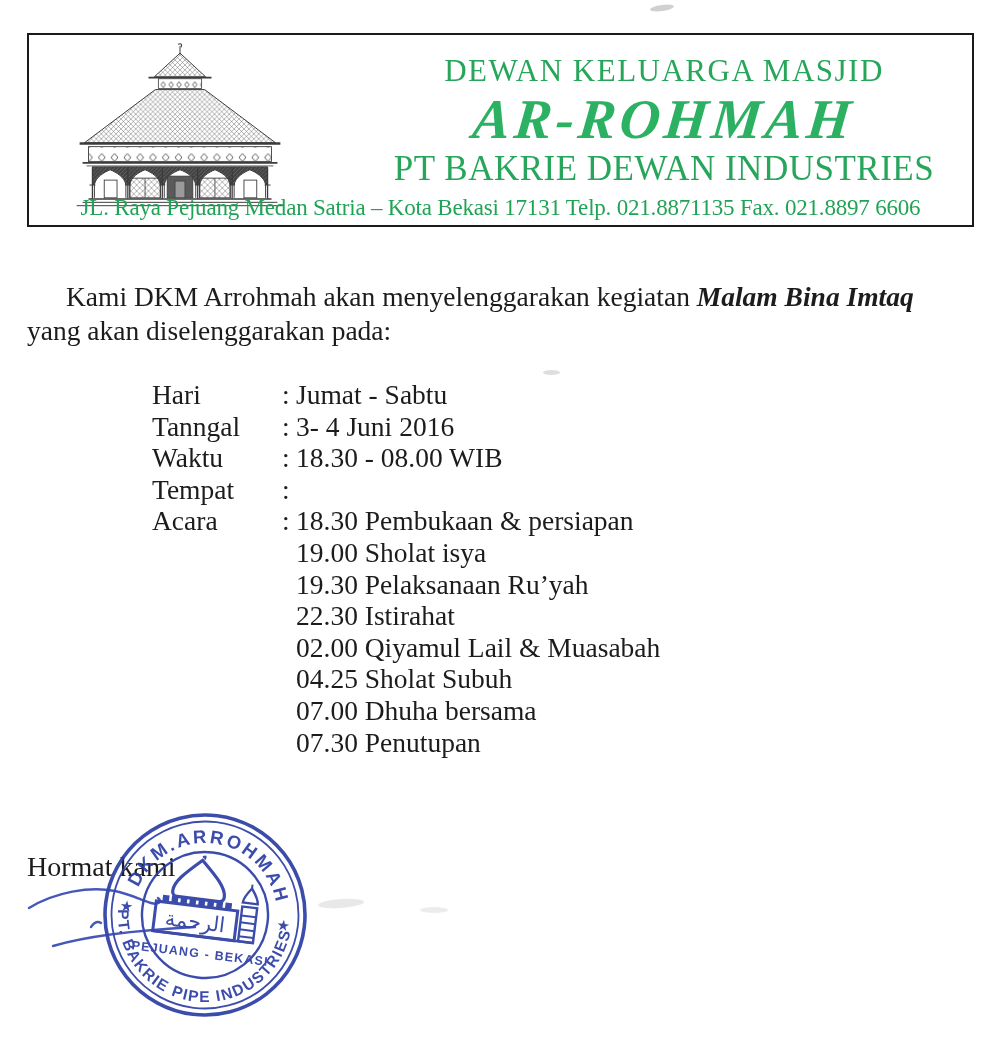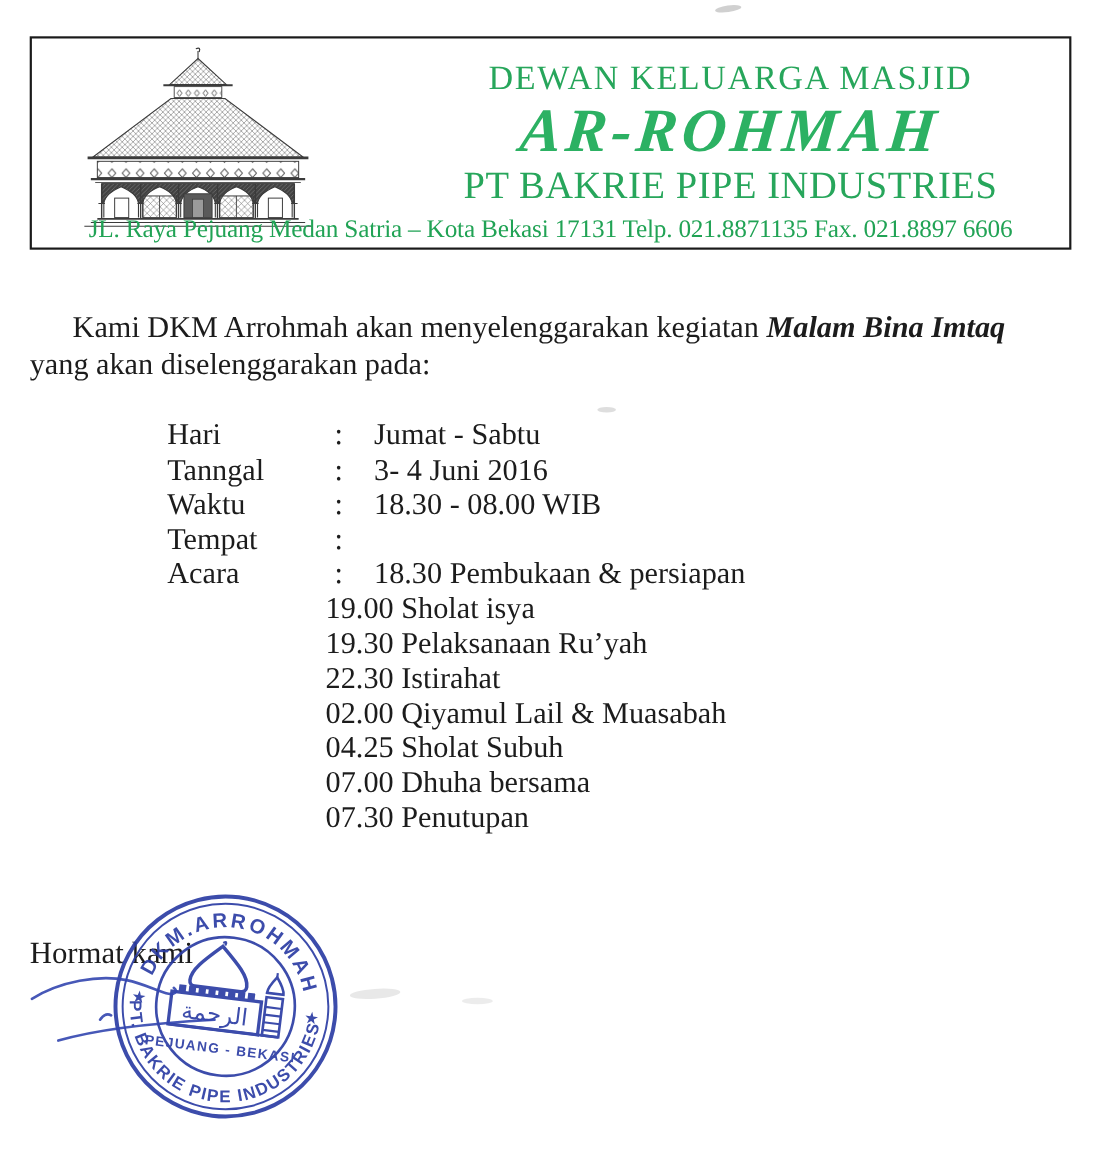--- a/index.html
+++ b/index.html
@@ -28,21 +28,21 @@
   }
 
   
   .intro {
     position:absolute; left:27px; top:280px; width:950px; margin:0;
     font-size:27.5px; line-height:34px; text-indent:39px;
   }
   .intro .emph { font-weight:bold; font-style:italic; }
 
   .details { position:absolute; left:152px; top:379px; font-size:27.5px; }
-  .drow { display:flex; line-height:31.6px;gap:22px; }
+  .drow { display:flex; line-height:31.6px; }
   .dlabel { width:130px; }
   .dcolon { width:14px; }
   .drow.cont { margin-left:144px;align-items:center; }
 
   
   .closing { position:absolute; left:27px; top:851px; font-size:28px; }
   .signer  { position:absolute; left:27px; top:947px; font-size:28px; }
   .stamp-svg { position:absolute; left:100px; top:810px; opacity:0.92; }
   .sig-svg   { position:absolute; left:15px; top:872px; }
 
@@ -133,21 +133,21 @@
 
         <line x1="32" y1="161.2" x2="218" y2="161.2" stroke-width="1.5"></line>
         <line x1="26" y1="164.6" x2="224" y2="164.6"></line>
         <line x1="20" y1="168" x2="230" y2="168"></line>
       </g>
     </svg>
 
     <div class="lh-text">
       <div class="lh-line1">DEWAN KELUARGA MASJID</div>
       <div class="lh-name">AR-ROHMAH</div>
-      <div class="lh-company">PT BAKRIE PIPE INDUSTRIES</div>
+      <div class="lh-company">PT BAKRIE DEWAN INDUSTRIES</div>
     </div>
     <div class="lh-address">JL. Raya Pejuang Medan Satria – Kota Bekasi 17131 Telp. 021.8871135 Fax. 021.8897 6606</div>
   </div>
 
   <p class="intro"><span>Kami DKM Arrohmah akan menyelenggarakan kegiatan </span><span class="emph">Malam Bina Imtaq</span><br><span>yang akan diselenggarakan pada:</span></p>
 
   <div class="details">
     <div class="drow">
       <span class="dlabel">Hari</span>
       <span class="dcolon">:</span>

